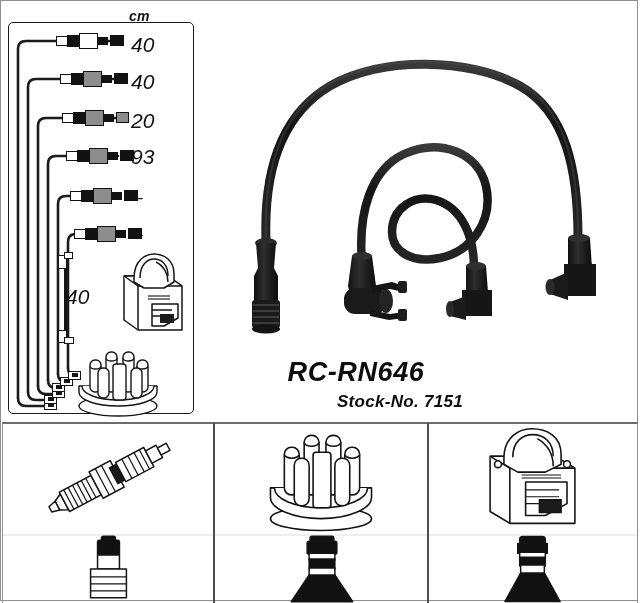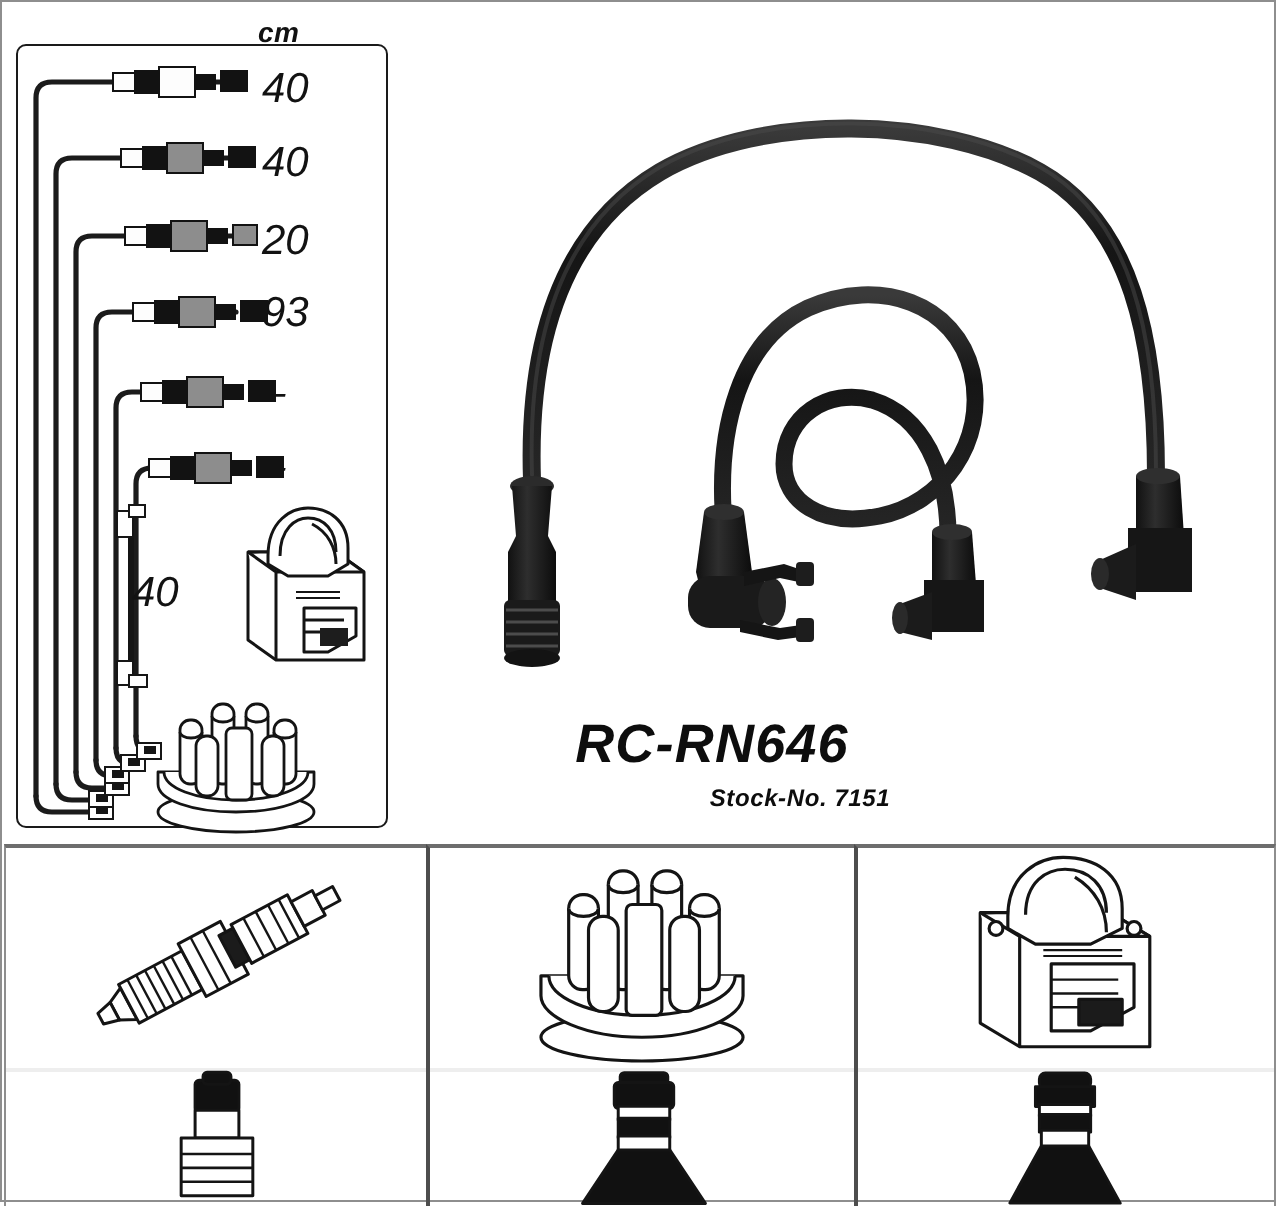--- a/index.html
+++ b/index.html
@@ -77,21 +77,21 @@
   .prod-code{
     position:absolute;left:0;top:357px;width:640px;
     text-align:center;
     font-size:27px;font-weight:bold;color:#0d0d0d;
     letter-spacing:.6px;
   }
   .prod-code span{display:inline-block;margin-left:72px;}
   .prod-stock{
     position:absolute;left:0;top:392px;width:640px;
     text-align:center;
-    font-size:12px;font-weight:bold;color:#0d0d0d;
+    font-size:17px;font-weight:bold;color:#0d0d0d;
     letter-spacing:.3px;
   }
   .prod-stock span{display:inline-block;margin-left:160px;}
   
   .panels{
     position:absolute;left:0;top:422px;width:640px;height:181px;
   }
   .panel{
     position:absolute;top:0;height:181px;
     box-sizing:border-box;

